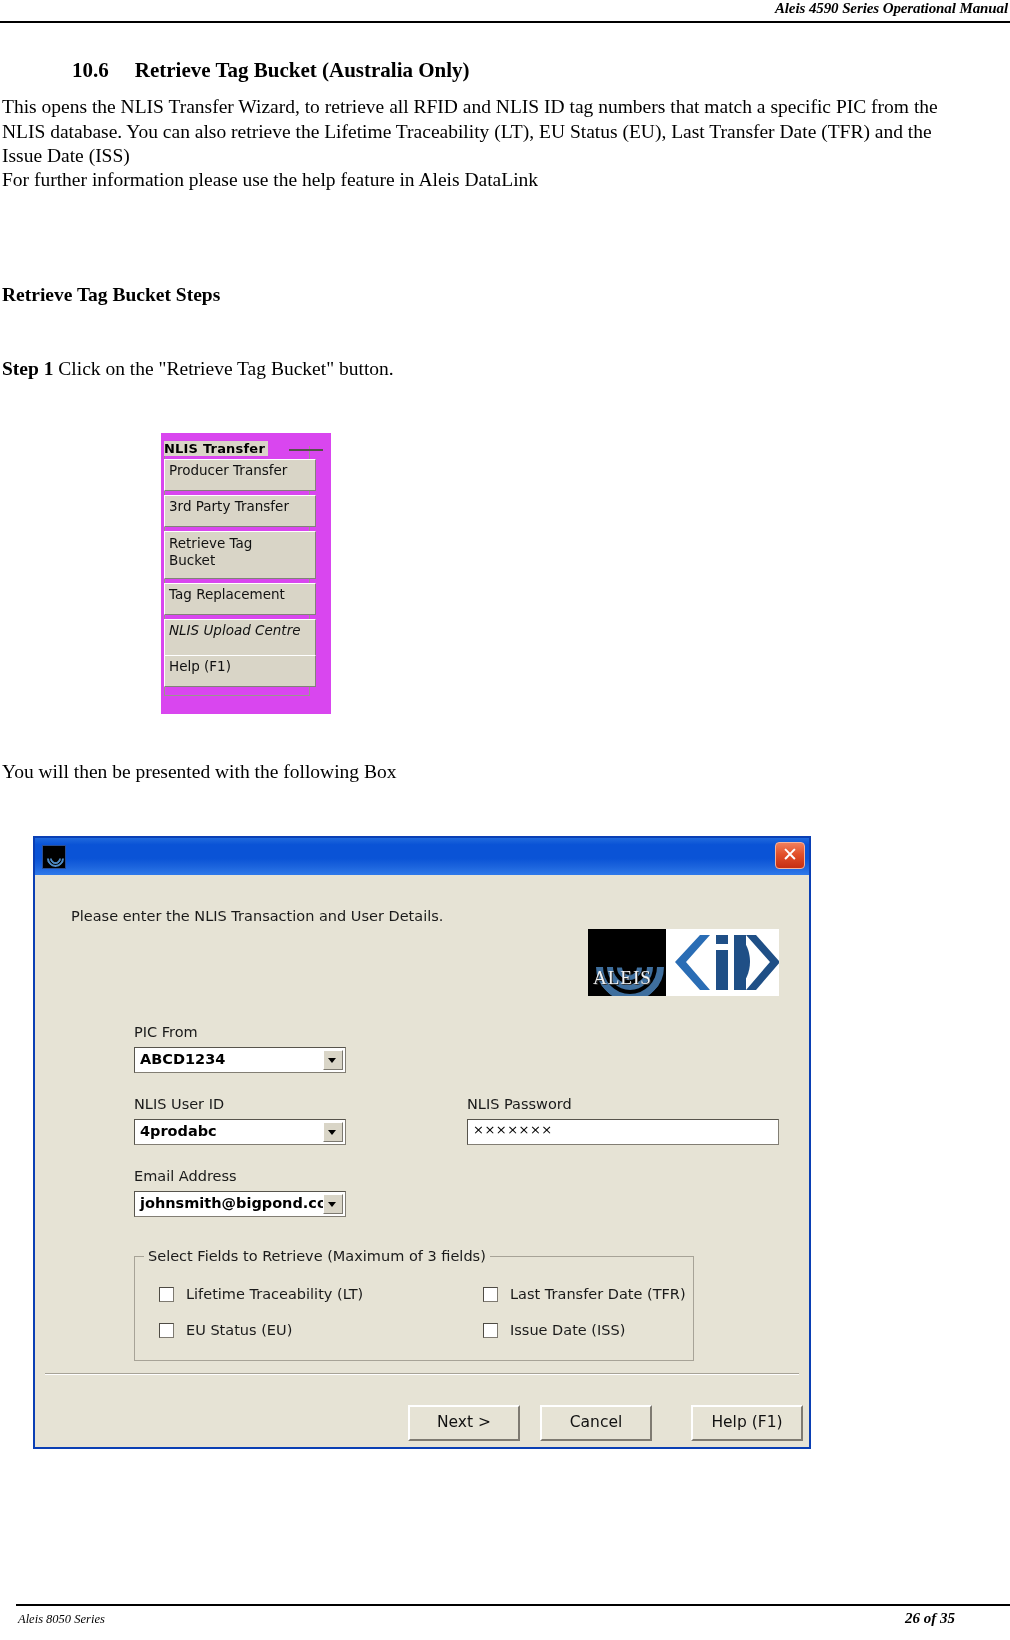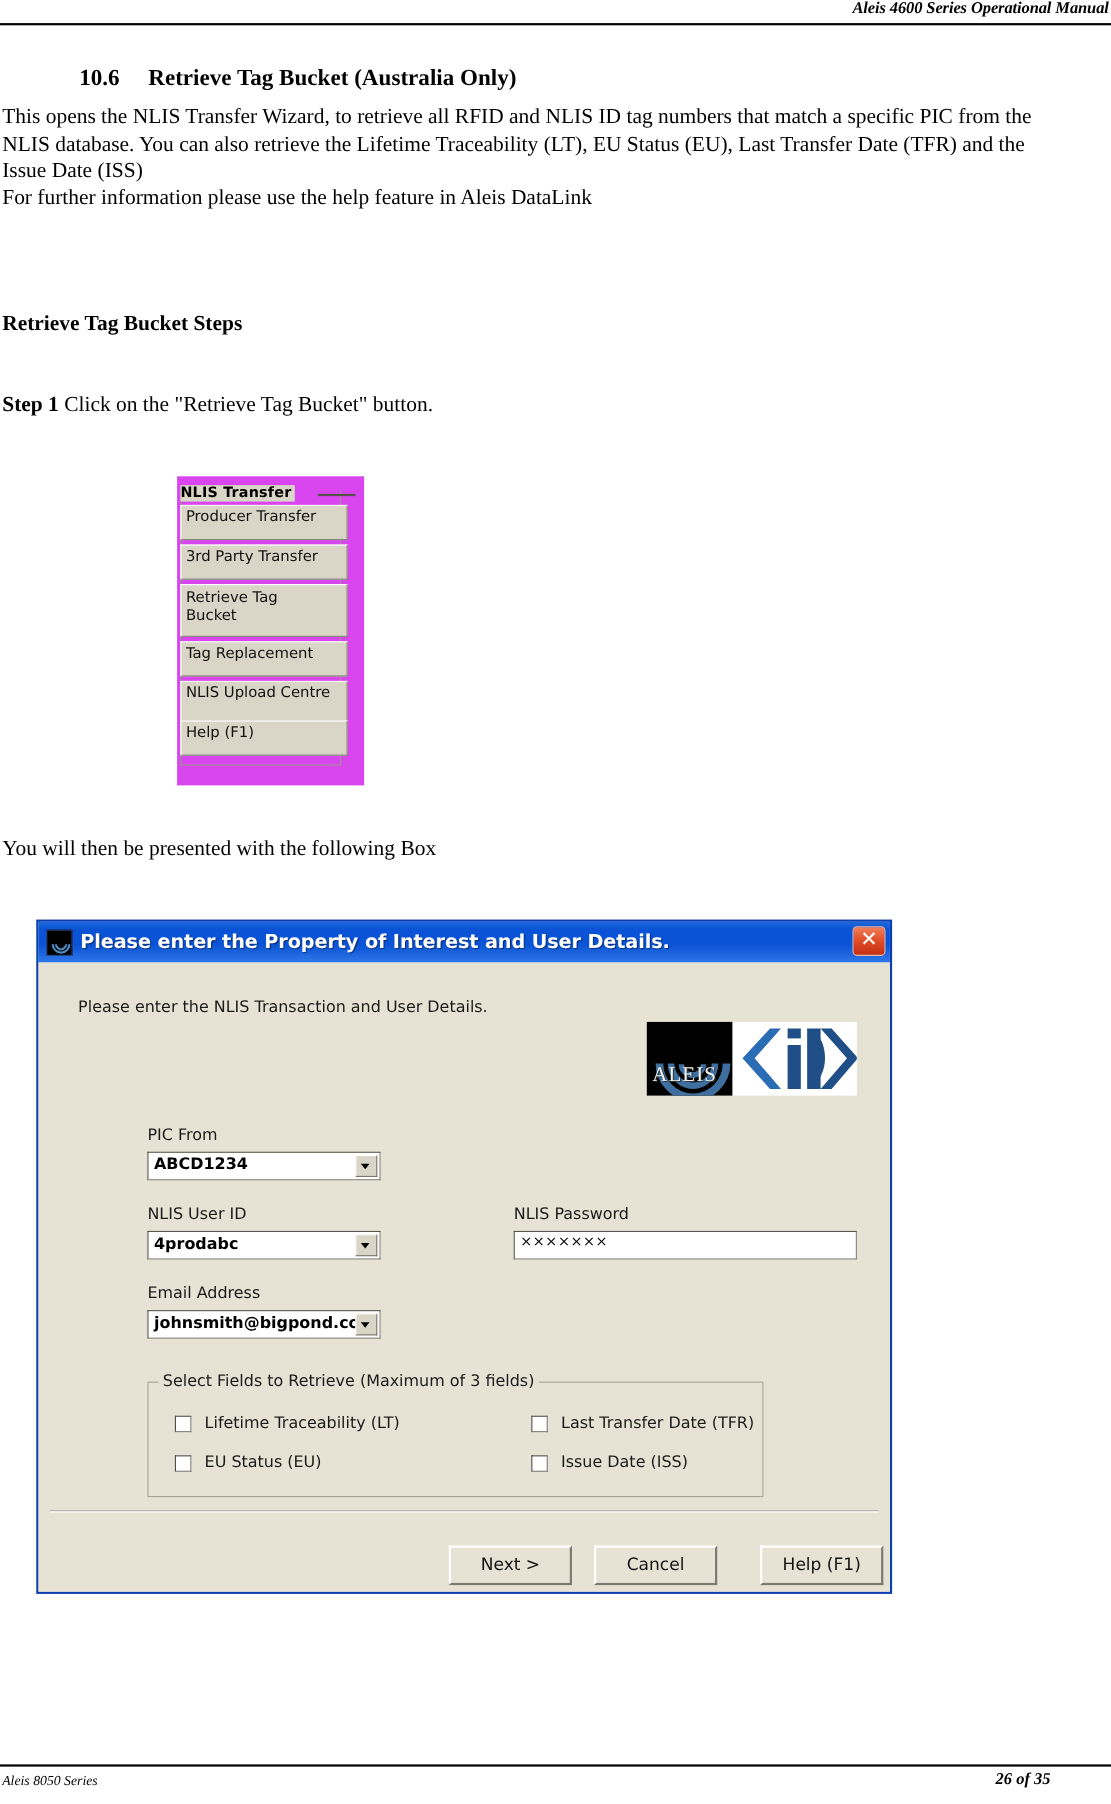--- a/index.html
+++ b/index.html
@@ -382,21 +382,21 @@
     font-size: 15.5px;
     color: #111;
     text-align: center;
     line-height: 31px;
     font-family: "DejaVu Sans", sans-serif;
   }
 
   
   .page-footer {
     position: absolute;
-    left: 0; right: 0;
+    left: 16px; right: 0;
     bottom: 0;
     height: 36px;
   }
   .page-footer .ftr-rule {
     position: absolute;
     left: 0; right: 0;
     top: 0;
     border-top: 2px solid #000;
   }
   .page-footer .ftr-left {
@@ -414,21 +414,21 @@
     font-family: "Liberation Serif", serif;
     font-style: italic;
     font-weight: bold;
     font-size: 15px;
   }
 </style>
 </head>
 <body>
 
 <div class="page-header">
-  <div class="hdr-text">Aleis 4600 Series Operational Manual</div>
+  <div class="hdr-text">Aleis 4590 Series Operational Manual</div>
   <div class="hdr-rule"></div>
 </div>
 
 <div class="section-heading">
   <span class="num">10.6</span><span>Retrieve Tag Bucket (Australia Only)</span>
 </div>
 
 <div class="para" id="para-intro">This opens the NLIS Transfer Wizard, to retrieve all RFID and NLIS ID  tag numbers that match a specific PIC from the NLIS database. You can also retrieve the Lifetime Traceability (LT), EU Status (EU), Last Transfer Date (TFR) and the Issue Date (ISS)</div>
 <div class="para" id="para-help">For further information please use the help feature in Aleis DataLink</div>
 
@@ -441,34 +441,33 @@
 <div class="nlis-panel">
   <div class="grp-box"></div>
   <div class="grp-line-right"></div>
   <div class="grp-label">NLIS Transfer</div>
 
   <div class="nlis-btn" style="top:26px;height:32px;">Producer Transfer</div>
   <div class="nlis-btn" style="top:62px;height:32px;">3rd Party Transfer</div>
   <div class="nlis-btn two-line" style="top:98px;height:48px;white-space:pre-line;">Retrieve Tag
 Bucket</div>
   <div class="nlis-btn" style="top:150px;height:32px;">Tag Replacement</div>
-  <div class="nlis-btn" style="top:186px;height:48px;">NLIS Upload Centre</div>
+  <div class="nlis-btn" style="top:186px;height:48px;font-style:italic;">NLIS Upload Centre</div>
   <div class="nlis-btn" style="top:222px;height:32px;">Help (F1)</div>
 </div>
 
 <div class="step-line" id="after-text">You will then be presented with the following Box</div>
 
 <div class="dialog">
 
   <div class="titlebar">
     <div class="title-icon">
       <span class="arc a1"></span>
         <span class="arc a2"></span>
     </div>
-    <div class="title-text">Please enter the Property of Interest and User Details.</div>
     <div class="close-btn">✕</div>
   </div>
 
   <div class="dlg-body">
 
     <div class="dlg-instruction">Please enter the NLIS Transaction and User Details.</div>
 
     <div class="logo-aleis">
       <span class="arc r1"></span>
         <span class="arc r2"></span>

